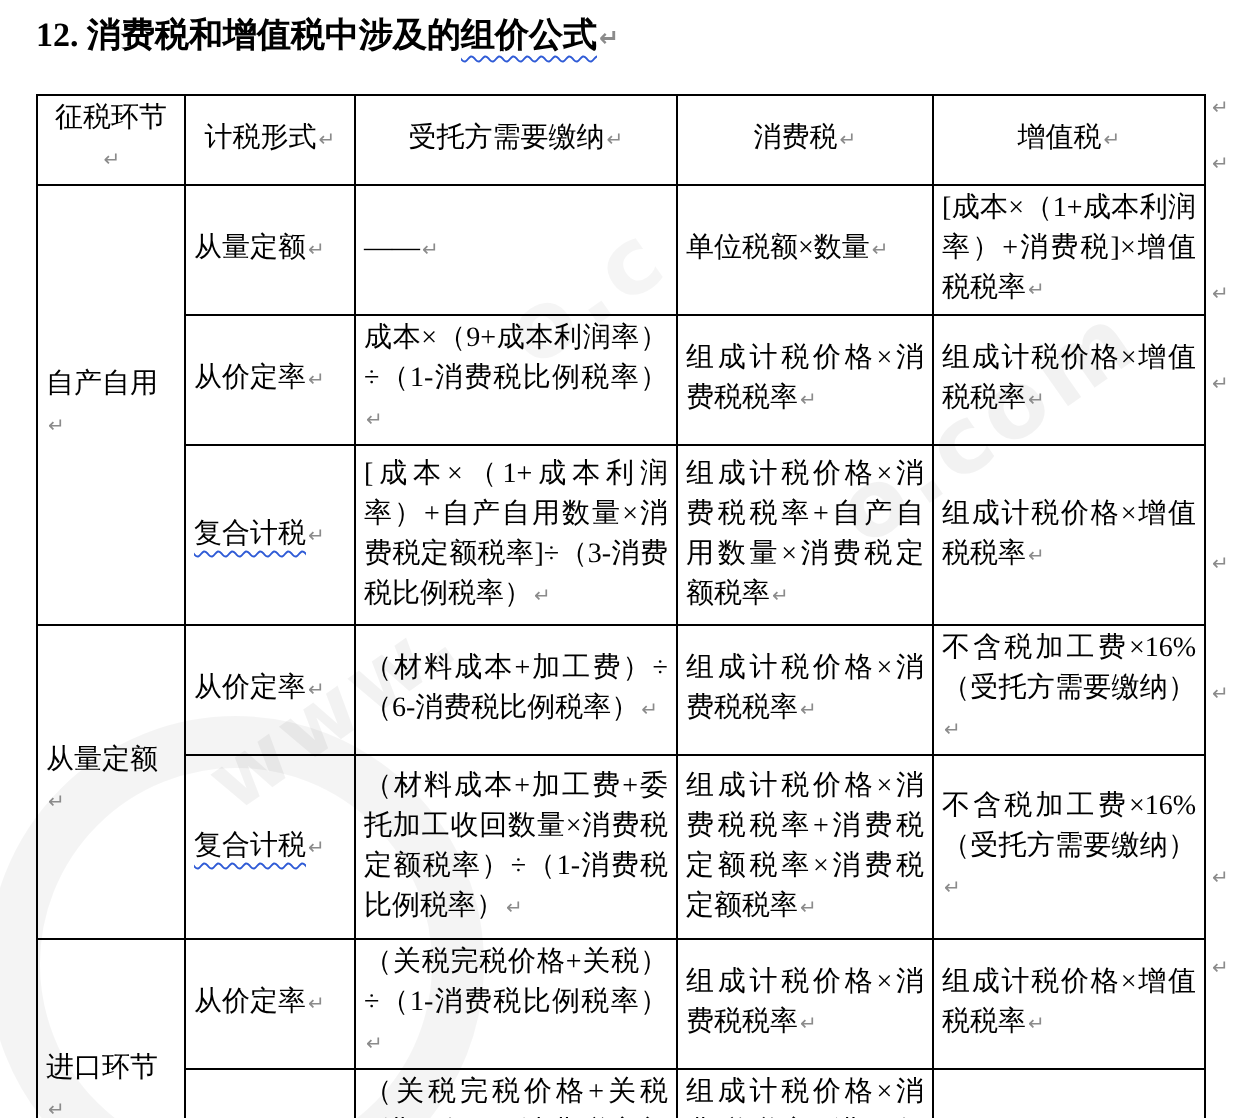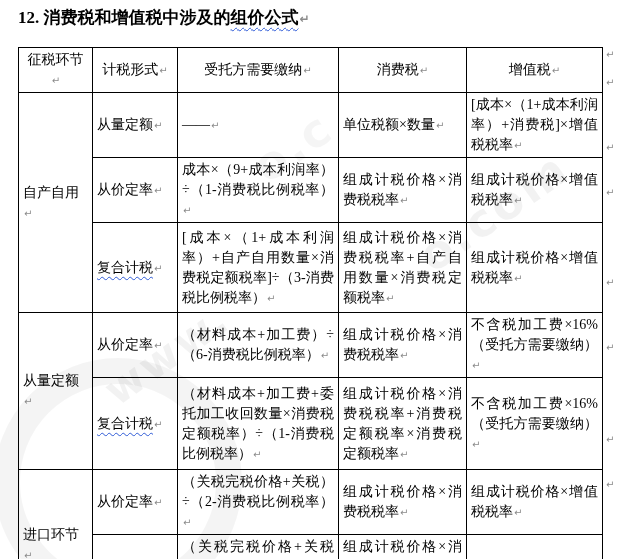--- a/index.html
+++ b/index.html
@@ -125,21 +125,21 @@
   <tr style="height:92px">
     <td class="c-form"><span class="squiggle">复合计税</span><span class="pmark">↵</span></td>
     <td class="c-f"><span>（材料成本+加工费+委托加工收回数量×消费税定额税率）÷（1-消费税比例税率）</span><span class="pmark">↵</span></td>
     <td class="c-f"><span>组成计税价格×消费税税率+消费税定额税率×消费税定额税率</span><span class="pmark">↵</span></td>
     <td class="c-f c-vat"><span>不含税加工费×16%（受托方需要缴纳）</span><span class="pmark">↵</span></td>
   </tr>
 
   <tr style="height:45px">
     <td class="c-stage" rowspan="2"><span>进口环节</span><span class="pmark">↵</span></td>
     <td class="c-form"><span>从价定率</span><span class="pmark">↵</span></td>
-    <td class="c-f"><span>（关税完税价格+关税）÷（2-消费税比例税率）</span><span class="pmark">↵</span></td>
+    <td class="c-f"><span>（关税完税价格+关税）÷（1-消费税比例税率）</span><span class="pmark">↵</span></td>
     <td class="c-f"><span>组成计税价格×消费税税率</span><span class="pmark">↵</span></td>
     <td class="c-f c-vat"><span>组成计税价格×增值税税率</span><span class="pmark">↵</span></td>
   </tr>
   <tr style="height:78px">
     <td class="c-form"></td>
     <td class="c-f"><span>（关税完税价格+关税+进口数量×消费税定额税率）÷（1-消费税比例税率）</span></td>
     <td class="c-f"><span>组成计税价格×消费税税率+进口数量×消费税定额税率</span></td>
     <td class="c-f c-vat"></td>
   </tr>
 </tbody>

